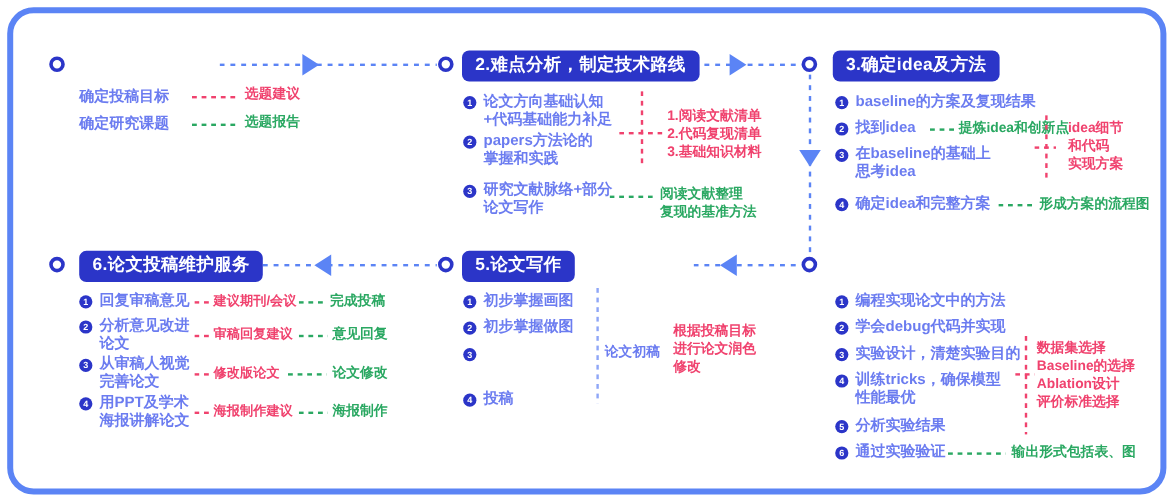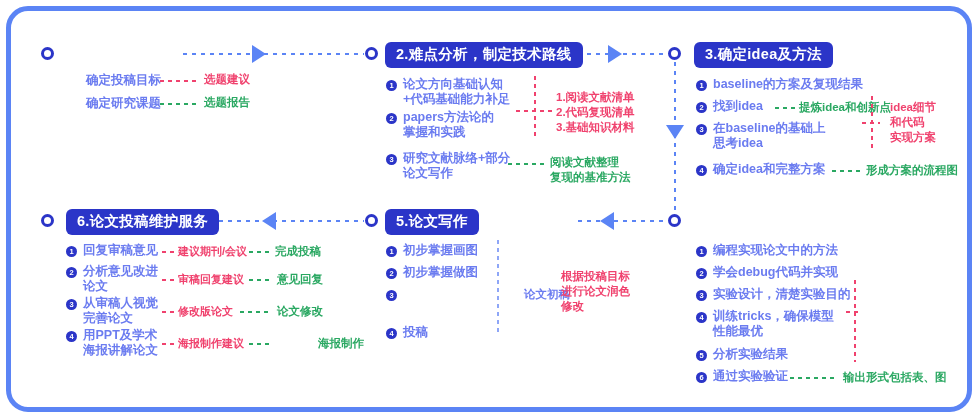--- a/index.html
+++ b/index.html
@@ -68,21 +68,21 @@
 
   
   .item{position:absolute;display:flex;align-items:flex-start;}
   .num{
     flex:0 0 auto;width:11px;height:11px;border-radius:50%;
     background:#2b35c8;color:#ffffff;font-size:7.5px;line-height:11px;
     text-align:center;margin-right:6px;margin-top:2.5px;font-weight:bold;
   }
   .itxt{color:#6b7cf0;font-size:12.5px;line-height:15px;font-weight:bold;white-space:pre-line;}
 
-  .plain{position:absolute;color:#6b7cf0;font-size:12.5px;line-height:16px;font-weight:bold;white-space:pre-line;margin-left:20px;}
+  .plain{position:absolute;color:#6b7cf0;font-size:12.5px;line-height:16px;font-weight:bold;white-space:pre-line;}
   .red{position:absolute;color:#f0426e;font-size:11.5px;line-height:15px;font-weight:bold;white-space:pre-line;}
   .green{position:absolute;color:#2aa862;font-size:11.5px;line-height:15px;font-weight:bold;white-space:pre-line;}
 
   
   .dash-red{
     position:absolute;height:2px;
     background-image:linear-gradient(to right,#f0426e 0 4px,transparent 4px 8px);
     background-size:8px 2px;background-repeat:repeat-x;
   }
   .dash-green{
@@ -228,21 +228,21 @@
   <div class="green" style="left:277px;top:304px;font-size:11.5px;">论文修改</div>
 
   <div class="item" style="left:66px;top:328px;">
     <span class="num">4</span>
     <span class="itxt">用PPT及学术
 海报讲解论文</span>
   </div>
   <div class="dash-red" style="left:162px;top:343px;width:14px;"></div>
   <div class="red" style="left:178px;top:336px;font-size:11px;">海报制作建议</div>
   <div class="dash-green" style="left:249px;top:343px;width:24px;"></div>
-  <div class="green" style="left:277px;top:336px;font-size:11.5px;margin-left:41px;">海报制作</div>
+  <div class="green" style="left:277px;top:336px;font-size:11.5px;">海报制作</div>
 
   <div class="badge" style="left:385px;top:209px;">5.论文写作</div>
 
   <div class="item" style="left:386px;top:243px;">
     <span class="num">1</span>
     <span class="itxt">初步掌握画图</span>
   </div>
   <div class="item" style="left:386px;top:265px;">
     <span class="num">2</span>
     <span class="itxt">初步掌握做图</span>
@@ -285,13 +285,17 @@
   </div>
   <div class="item" style="left:696px;top:369px;">
     <span class="num">6</span>
     <span class="itxt">通过实验验证</span>
   </div>
   <div class="dash-green" style="left:790px;top:377px;width:48px;"></div>
   <div class="green" style="left:843px;top:370px;font-size:11.5px;">输出形式包括表、图</div>
 
   <div class="vdash-red" style="left:854px;top:280px;height:82px;"></div>
   <div class="dash-red" style="left:846px;top:311px;width:16px;"></div>
+  <div class="red" style="left:864px;top:283px;">数据集选择
+Baseline的选择
+Ablation设计
+评价标准选择</div>
 </div>
 
 </body></html>

